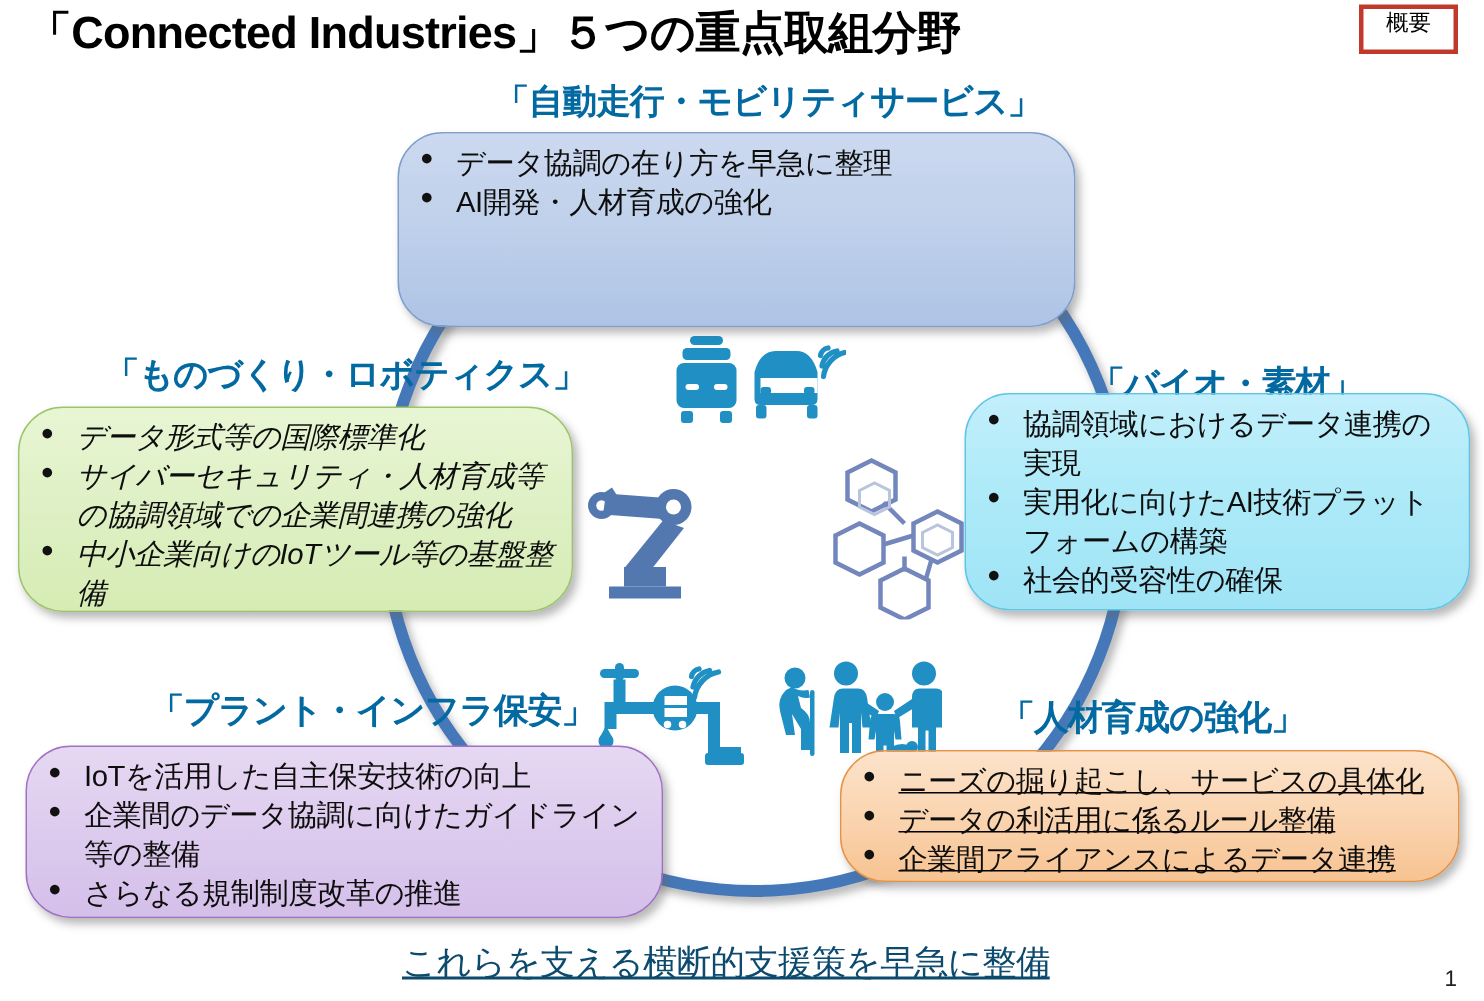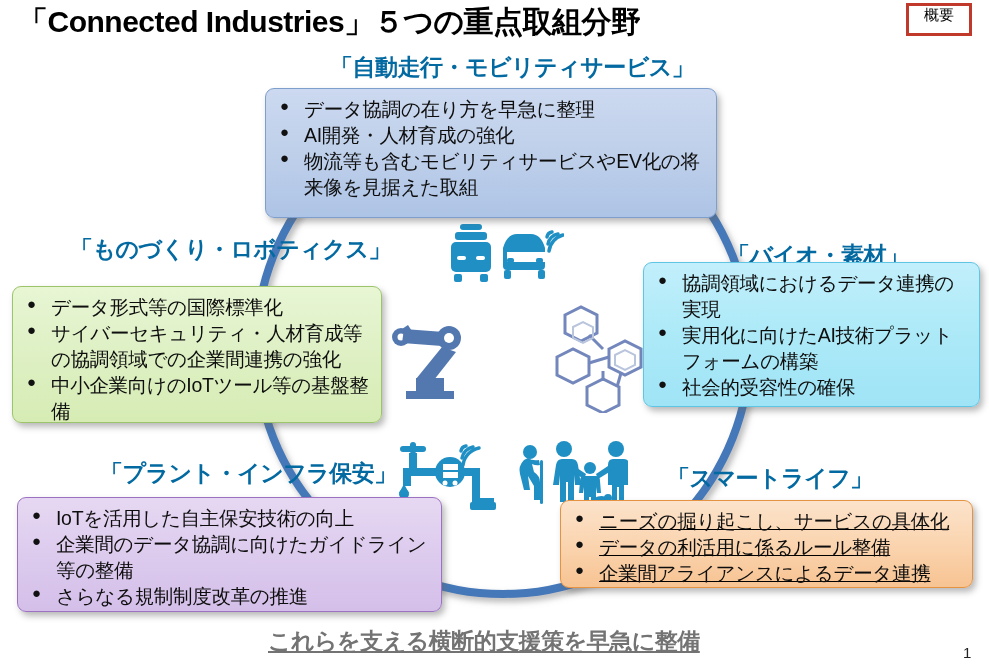--- a/index.html
+++ b/index.html
@@ -66,21 +66,21 @@
   }
   .head-mobility { left: 330px; top: 52px; }
   .head-mono     { left: 70px;  top: 234px; }
   .head-bio      { left: 727px; top: 229px; margin-top: 11px; }
   .head-plant    { left: 100px; top: 458px; }
   .head-smart    { left: 667px; top: 463px; }
 
   
   .box {
     position: absolute;
-    border-radius: 9px;
+    border-radius: 30px;
     box-sizing: border-box;
     box-shadow: 3px 4px 6px rgba(100,100,100,0.45);
     padding: 8px 10px 0 12px;
   }
   .box ul {
     margin: 0;
     padding: 0;
     list-style: none;
   }
   .box li {
@@ -99,23 +99,24 @@
     font-size: 15px;
     color: #111111;
   }
 
   .box-mobility {
     left: 265px; top: 88px; width: 452px; height: 130px;
     background: linear-gradient(180deg, #ccd9f0 0%, #bfd0ea 48%, #aec4e6 100%);
     border: 1.5px solid #7e9ecb;
   }
   .box-mono {
-    left: 12px; top: 286px; width: 370px; height: 137px;
+    left: 12px; top: 271px; width: 370px; height: 137px;
     background: linear-gradient(180deg, #e8f6d4 0%, #def0c4 50%, #d6ecb4 100%);
     border: 1.5px solid #9cc46b;
+    font-style: italic;
   }
   .box-bio {
     left: 643px; top: 262px; width: 337px; height: 145px;
     background: linear-gradient(180deg, #c2effb 0%, #aeeaf8 45%, #9fe4f6 100%);
     border: 1.5px solid #5fc5e4;
   }
   .box-plant {
     left: 17px; top: 497px; width: 425px; height: 115px;
     background: linear-gradient(180deg, #e6d8f2 0%, #ddcbee 50%, #d4bfe9 100%);
     border: 1.5px solid #9d72c2;
@@ -126,22 +127,22 @@
     border: 1.5px solid #e59243;
     text-decoration: underline;
   }
 
   
   .footer-note {
     position: absolute;
     left: 268px;
     top: 626px;
     font-size: 23px;
-    font-weight: bold;
-    color: #737373;
+    font-weight: normal;
+    color: #0c4a6e;
     text-decoration: underline;
     letter-spacing: -0.5px;
     white-space: nowrap;
   }
   .page-num {
     position: absolute;
     left: 963px;
     top: 644px;
     font-size: 15px;
     color: #222222;
@@ -273,21 +274,20 @@
       <path d="M78 58 q8 -4 14 0 l2 8 h-4 l-1 -4 h-8 l-1 4 h-4 z" fill="#1f8fc4"></path>
       <circle cx="92" cy="58" r="4"></circle>
     </g>
   </svg>
 
   <div class="head head-mobility">「自動走行・モビリティサービス」</div>
   <div class="box box-mobility">
     <ul>
       <li>データ協調の在り方を早急に整理</li>
       <li>AI開発・人材育成の強化</li>
-      <li>物流等も含むモビリティサービスやEV化の将来像を見据えた取組</li>
     </ul>
   </div>
 
   <div class="head head-mono">「ものづくり・ロボティクス」</div>
   <div class="box box-mono">
     <ul>
       <li>データ形式等の国際標準化</li>
       <li>サイバーセキュリティ・人材育成等の協調領域での企業間連携の強化</li>
       <li>中小企業向けのIoTツール等の基盤整備</li>
     </ul>
@@ -304,21 +304,21 @@
 
   <div class="head head-plant">「プラント・インフラ保安」</div>
   <div class="box box-plant">
     <ul>
       <li>IoTを活用した自主保安技術の向上</li>
       <li>企業間のデータ協調に向けたガイドライン等の整備</li>
       <li>さらなる規制制度改革の推進</li>
     </ul>
   </div>
 
-  <div class="head head-smart">「スマートライフ」</div>
+  <div class="head head-smart">「人材育成の強化」</div>
   <div class="box box-smart">
     <ul>
       <li>ニーズの掘り起こし、サービスの具体化</li>
       <li>データの利活用に係るルール整備</li>
       <li>企業間アライアンスによるデータ連携</li>
     </ul>
   </div>
 
   <div class="footer-note">これらを支える横断的支援策を早急に整備</div>
   <div class="page-num">1</div>

